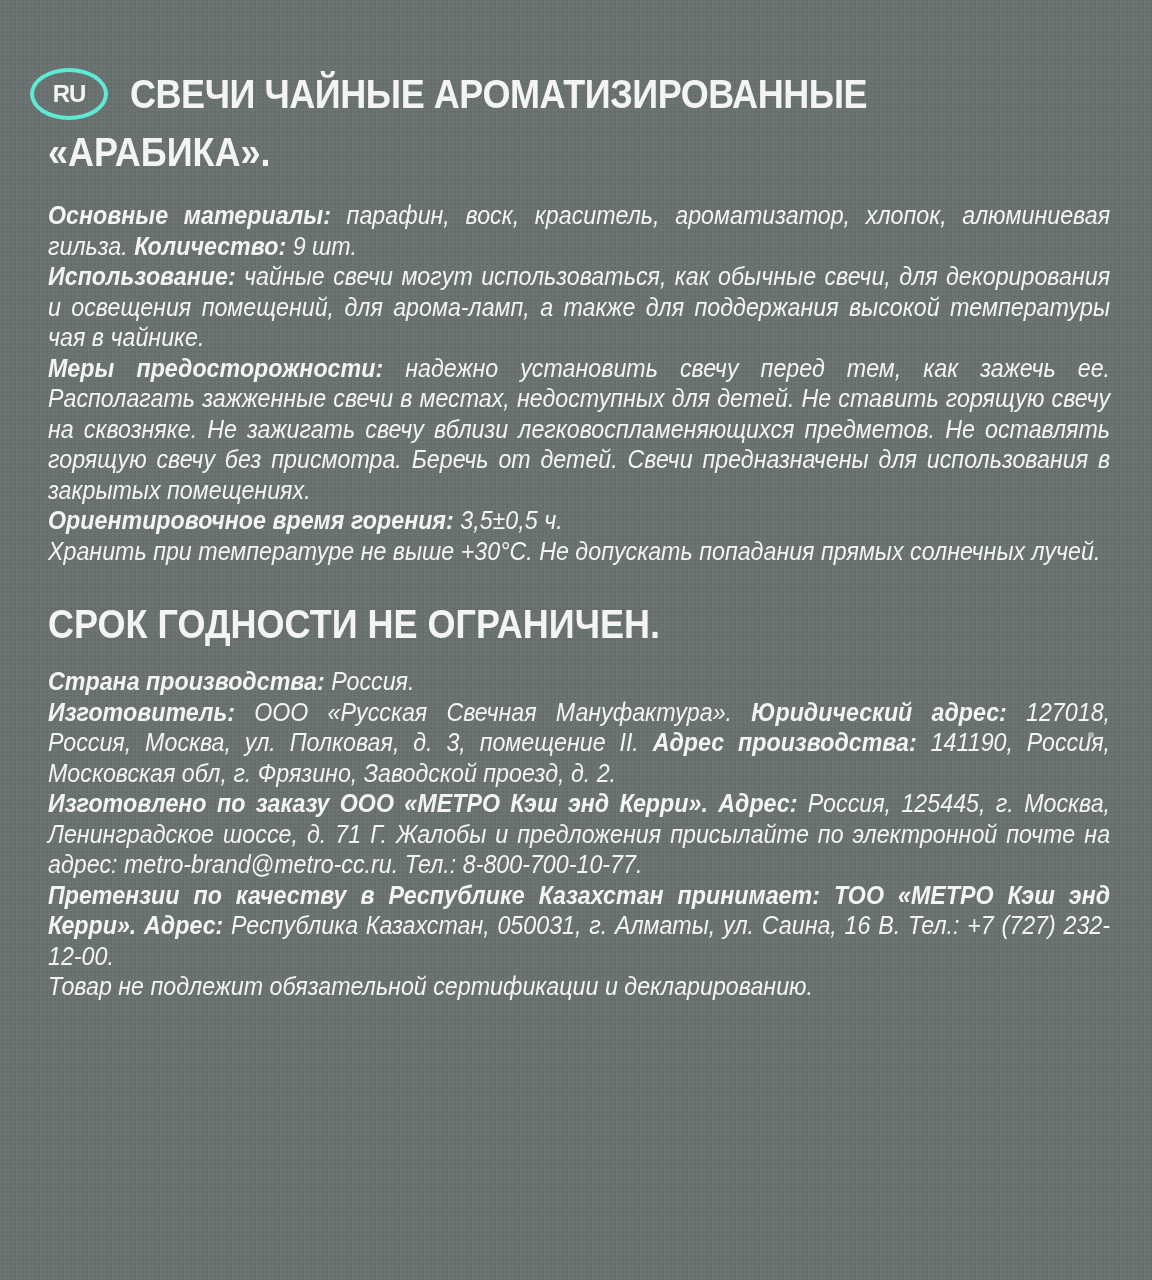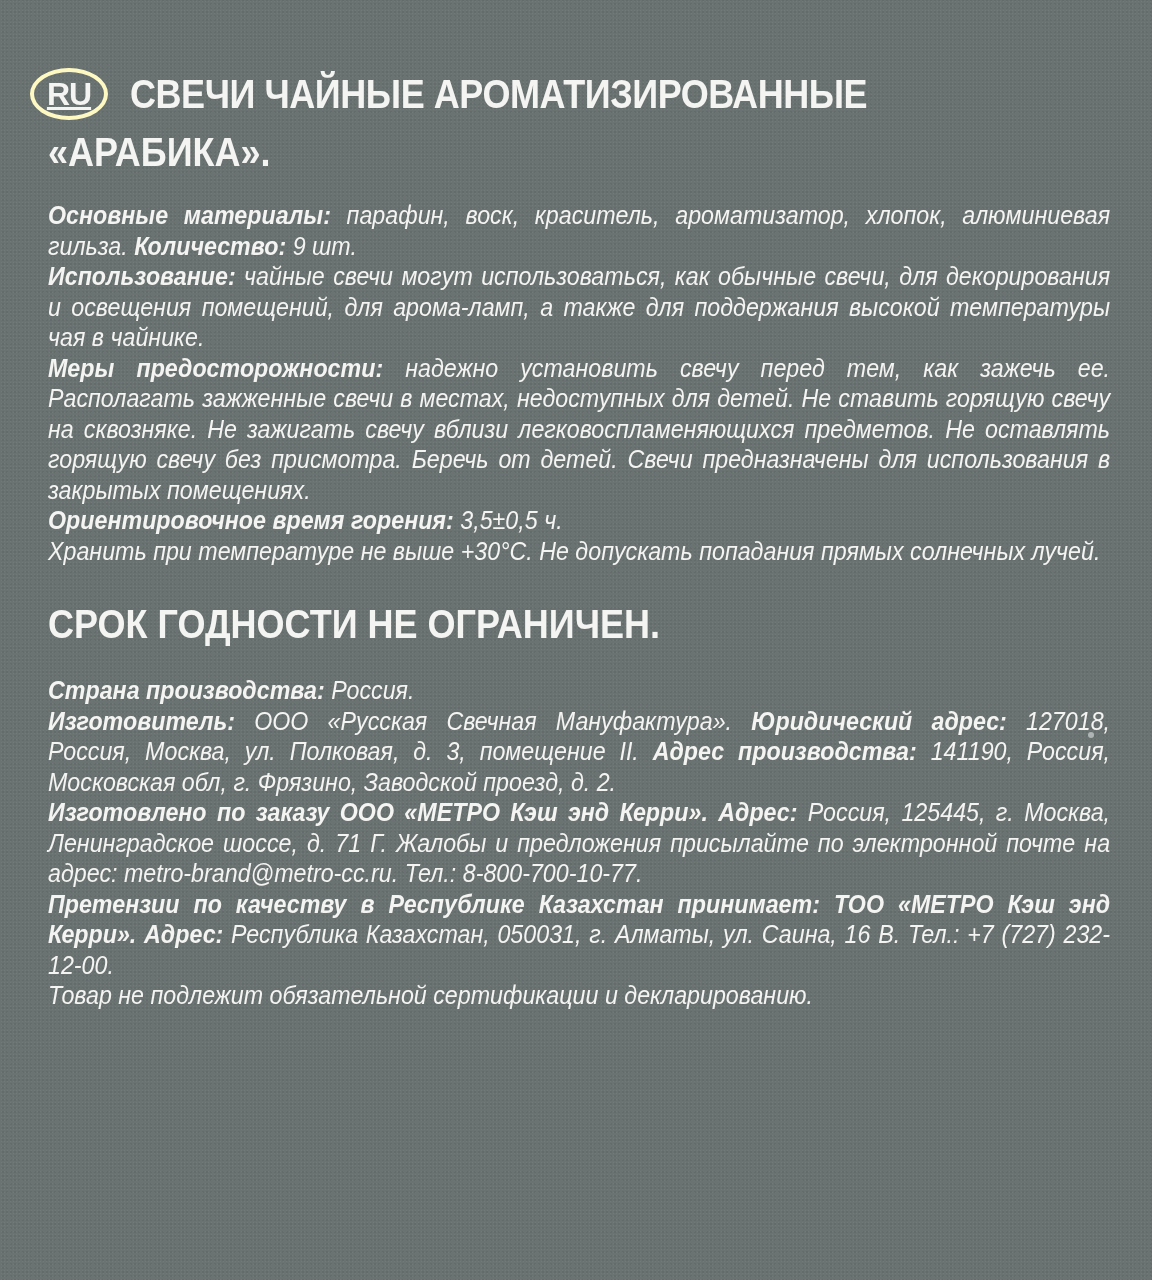--- a/index.html
+++ b/index.html
@@ -12,24 +12,23 @@
     background-size: 3px 3px, 4px 4px;
     background-position: 0 0, 1px 2px;
     color: #f4f4f2;
     font-family: "Liberation Sans", sans-serif;
     position: relative;
   }
   .page { position: absolute; left: 48px; top: 64px; width: 1062px; }
   .title-row { display: flex; align-items: center; height: 60px; margin-left: -18px; }
   .ru-badge {
     display: inline-flex; align-items: center; justify-content: center;
-    width: 78px; height: 52px; border: 4px solid #fef9c3; border-radius: 50%;
-    box-sizing: border-box; font-weight: bold; font-size: 32px; margin-right: 22px;
+    width: 78px; height: 52px; border: 4px solid #5eead4; border-radius: 50%;
+    box-sizing: border-box; font-weight: bold; font-size: 24px; margin-right: 22px;
     letter-spacing: -1px;
-    text-decoration: underline;
   }
   .title {
     font-weight: bold; font-size: 40px; letter-spacing: -0.5px;
     transform: scaleX(0.9); transform-origin: left center; white-space: nowrap;
   }
   .subtitle {
     font-weight: bold; font-size: 40px; height: 56px; line-height: 56px;
     transform: scaleX(0.9); transform-origin: left center; white-space: nowrap;
   }
   .block { margin-top: 20px; font-style: italic; }
@@ -58,21 +57,21 @@
   <div class="block">
     <p><b>Основные материалы:</b><span> парафин, воск, краситель, ароматизатор, хлопок, алюминиевая гильза. </span><b>Количество:</b><span> 9 шт.</span></p>
     <p><b>Использование:</b><span> чайные свечи могут использоваться, как обычные свечи, для декорирования и освещения помещений, для арома-ламп, а также для поддержания высокой температуры чая в чайнике.</span></p>
     <p><b>Меры предосторожности:</b><span> надежно установить свечу перед тем, как зажечь ее. Располагать зажженные свечи в местах, недоступных для детей. Не ставить горящую свечу на сквозняке. Не зажигать свечу вблизи легковоспламеняющихся предметов. Не оставлять горящую свечу без присмотра. Беречь от детей. Свечи предназначены для использования в закрытых помещениях.</span></p>
     <p><b>Ориентировочное время горения:</b><span> 3,5±0,5 ч.</span></p>
     <p>Хранить при температуре не выше +30°С. Не допускать попадания прямых солнечных лучей.</p>
   </div>
 
   <div class="big">СРОК ГОДНОСТИ НЕ ОГРАНИЧЕН.</div>
 
-  <div class="block" style="margin-top:15px">
+  <div class="block" style="margin-top:6px">
     <p><b>Страна производства:</b><span> Россия.</span></p>
     <p><b>Изготовитель:</b><span> ООО «Русская Свечная Мануфактура». </span><b>Юридический адрес:</b><span> 127018, Россия, Москва, ул. Полковая, д. 3, помещение II. </span><b>Адрес производства:</b><span> 141190, Россия, Московская обл, г. Фрязино, Заводской проезд, д. 2.</span></p>
     <p><b>Изготовлено по заказу ООО «МЕТРО Кэш энд Керри». Адрес:</b><span> Россия, 125445, г. Москва, Ленинградское шоссе, д. 71 Г. Жалобы и предложения присылайте по электронной почте на адрес: metro-brand@metro-cc.ru. Тел.: 8-800-700-10-77.</span></p>
     <p><b>Претензии по качеству в Республике Казахстан принимает: ТОО «МЕТРО Кэш энд Керри». Адрес:</b><span> Республика Казахстан, 050031, г. Алматы, ул. Саина, 16 В. Тел.: +7 (727) 232-12-00.</span></p>
     <p>Товар не подлежит обязательной сертификации и декларированию.</p>
   </div>
 </div>
 <div class="dust"></div>
 
 </body></html>

